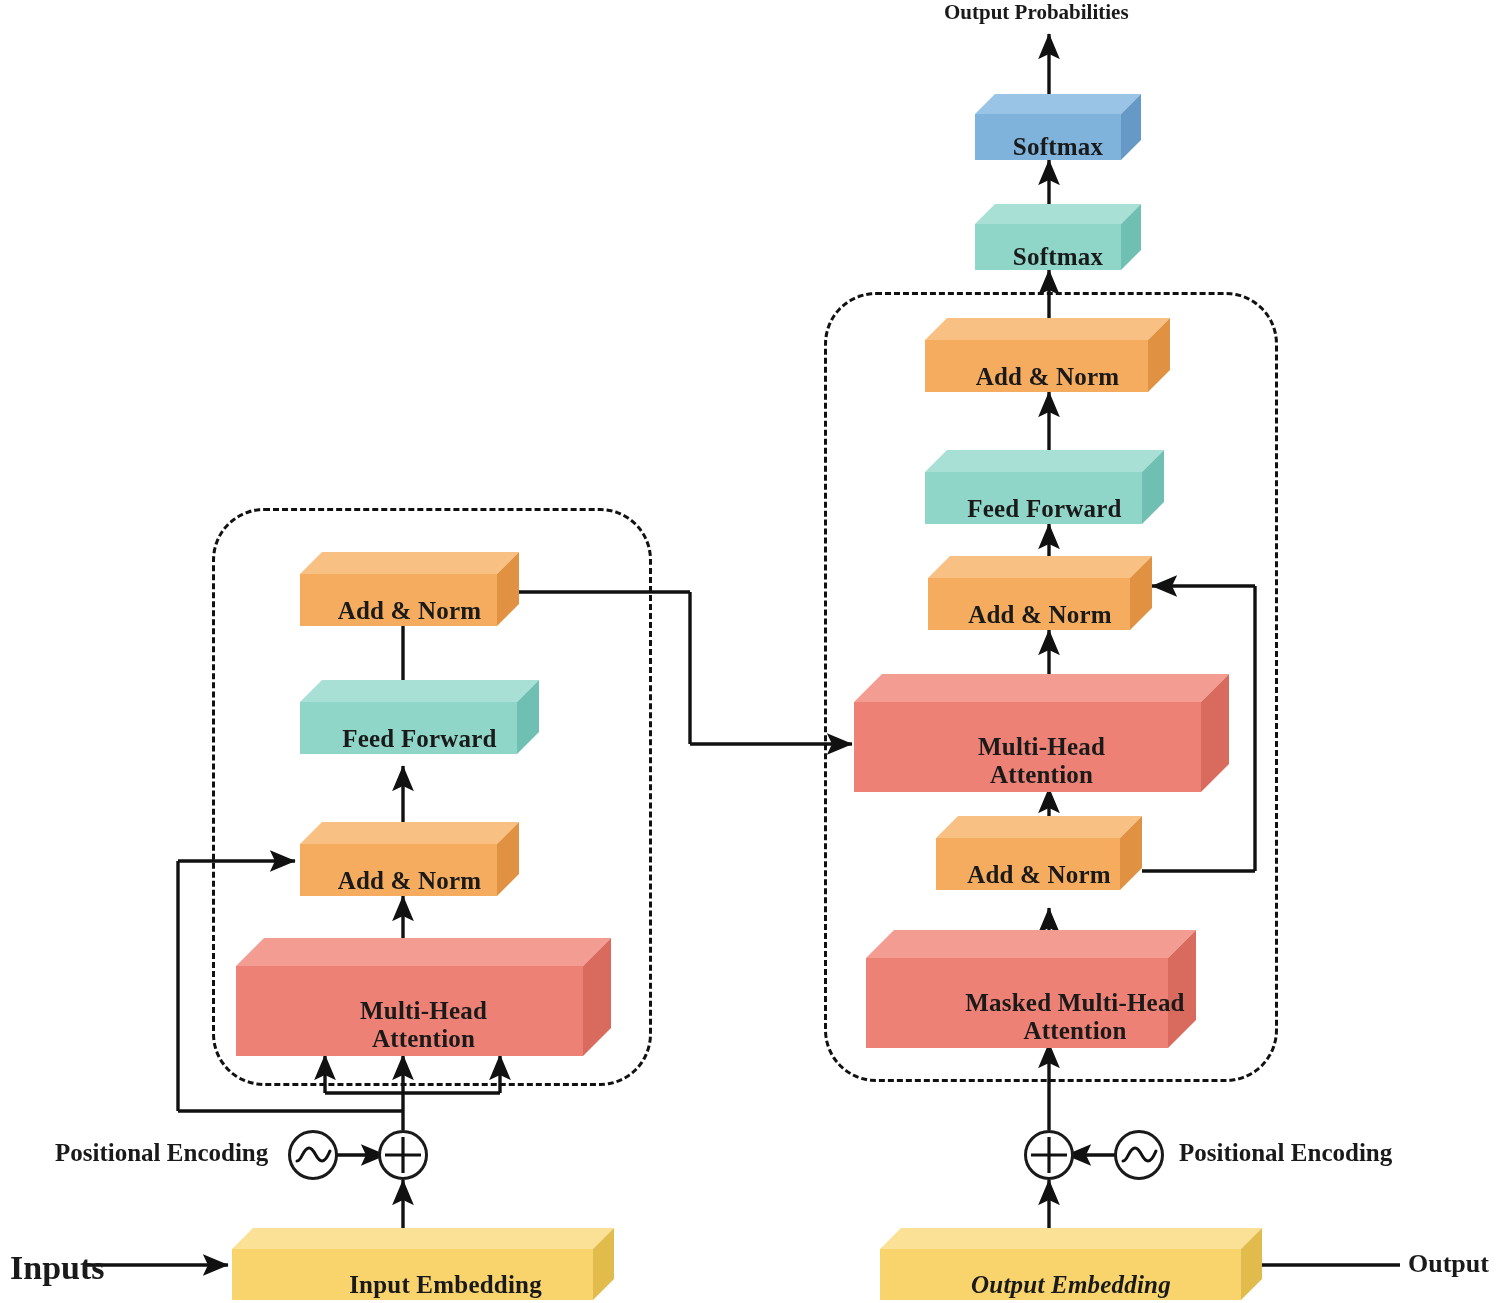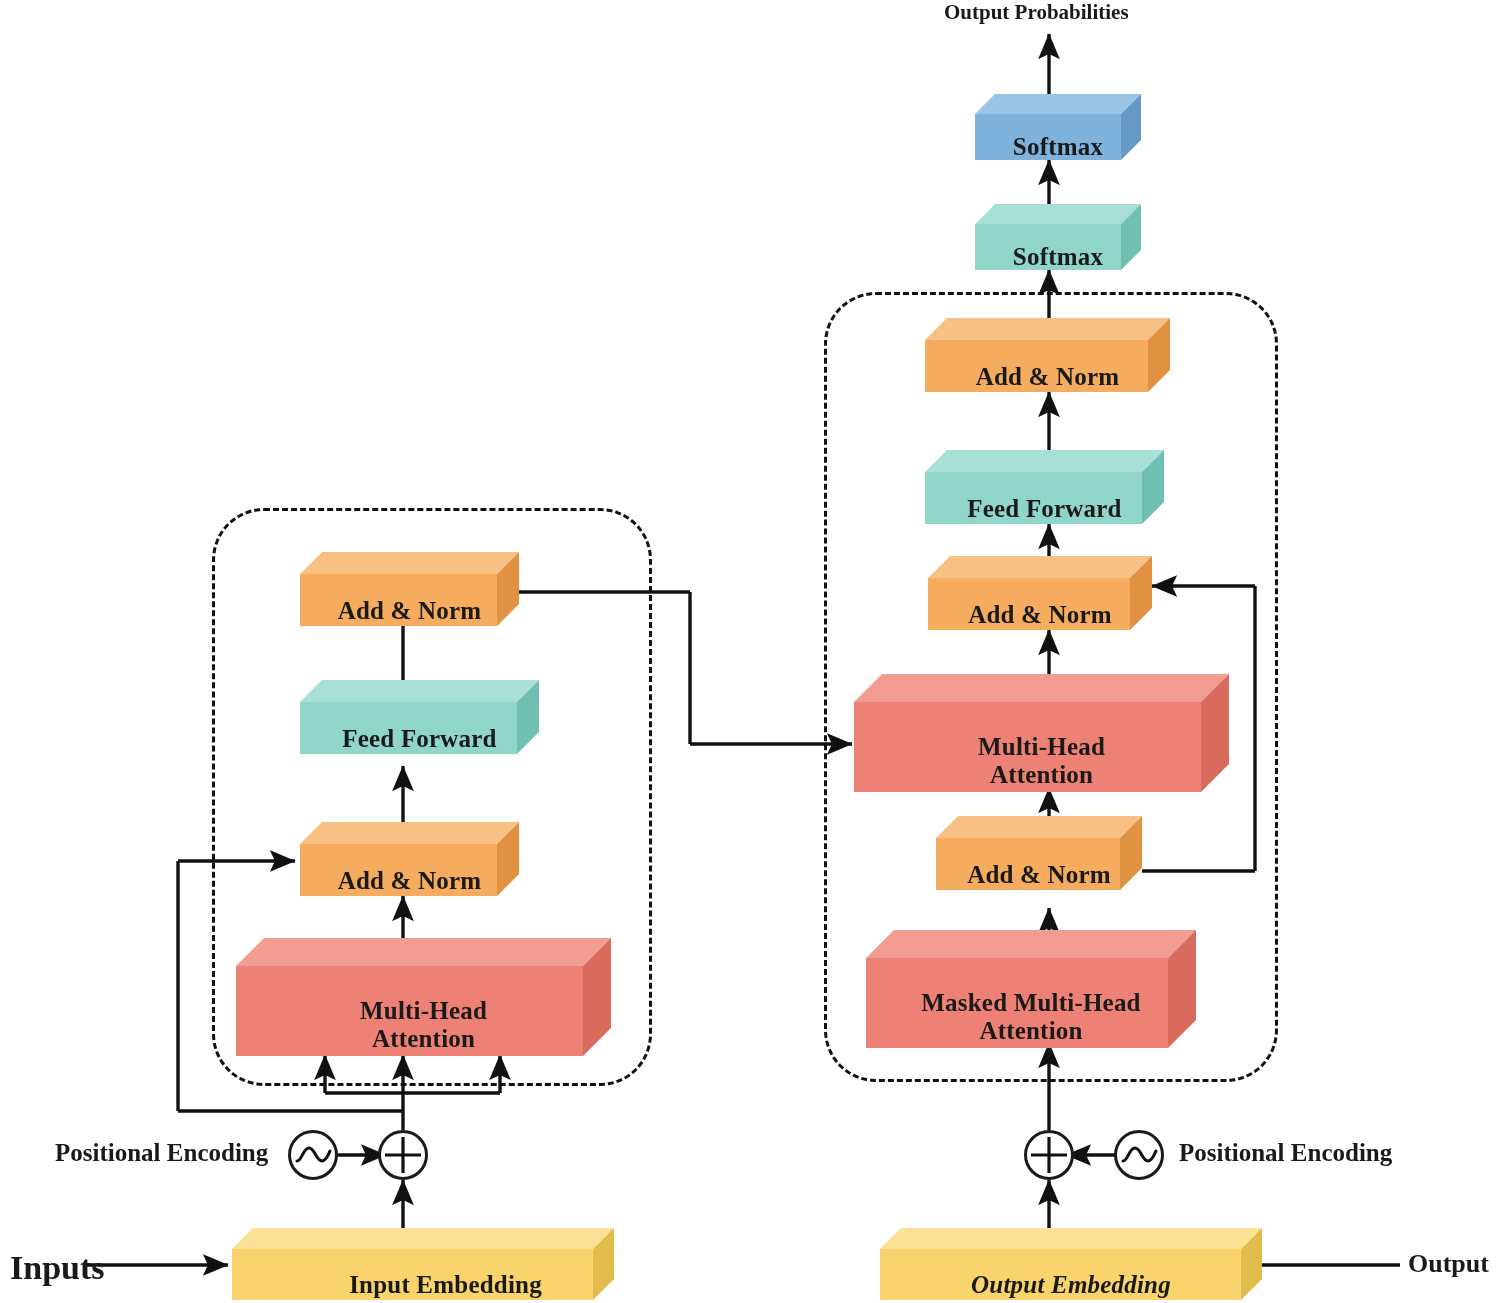--- a/index.html
+++ b/index.html
@@ -246,21 +246,21 @@
     </svg>
     <div class="face" style="padding-right:22px; padding-top:22px; font-size:25px;">Add &amp; Norm</div>
   </div>
 
   <div class="blk" style="left:866px; top:930px; width:330px; height:118px;">
     <svg width="330" height="118" style="position:absolute;left:0;top:0;">
       <polygon points="0,28 28,0 330,0 302,28" fill="#F39C92"></polygon>
       <polygon points="302,28 330,0 330,90 302,118" fill="#D86A5E"></polygon>
       <rect x="0" y="28" width="302" height="90" fill="#EE8175"></rect>
     </svg>
-    <div class="face" style="padding-right:28px; padding-top:28px; font-size:25px; white-space:pre-line;">Masked Multi-Head
+    <div class="face" style="padding-right:28px; padding-top:28px; font-size:25px; white-space:pre-line;margin-left:44px;">Masked Multi-Head
 Attention</div>
   </div>
 
   <div class="blk" style="left:880px; top:1228px; width:382px; height:72px;font-style:italic;">
     <svg width="382" height="72" style="position:absolute;left:0;top:0;">
       <polygon points="0,21 21,0 382,0 361,21" fill="#FBE195"></polygon>
       <polygon points="361,21 382,0 382,51 361,72" fill="#E2BB4D"></polygon>
       <rect x="0" y="21" width="361" height="51" fill="#F9D46D"></rect>
     </svg>
     <div class="face" style="padding-right:21px; padding-top:21px; font-size:25px;">Output Embedding</div>

